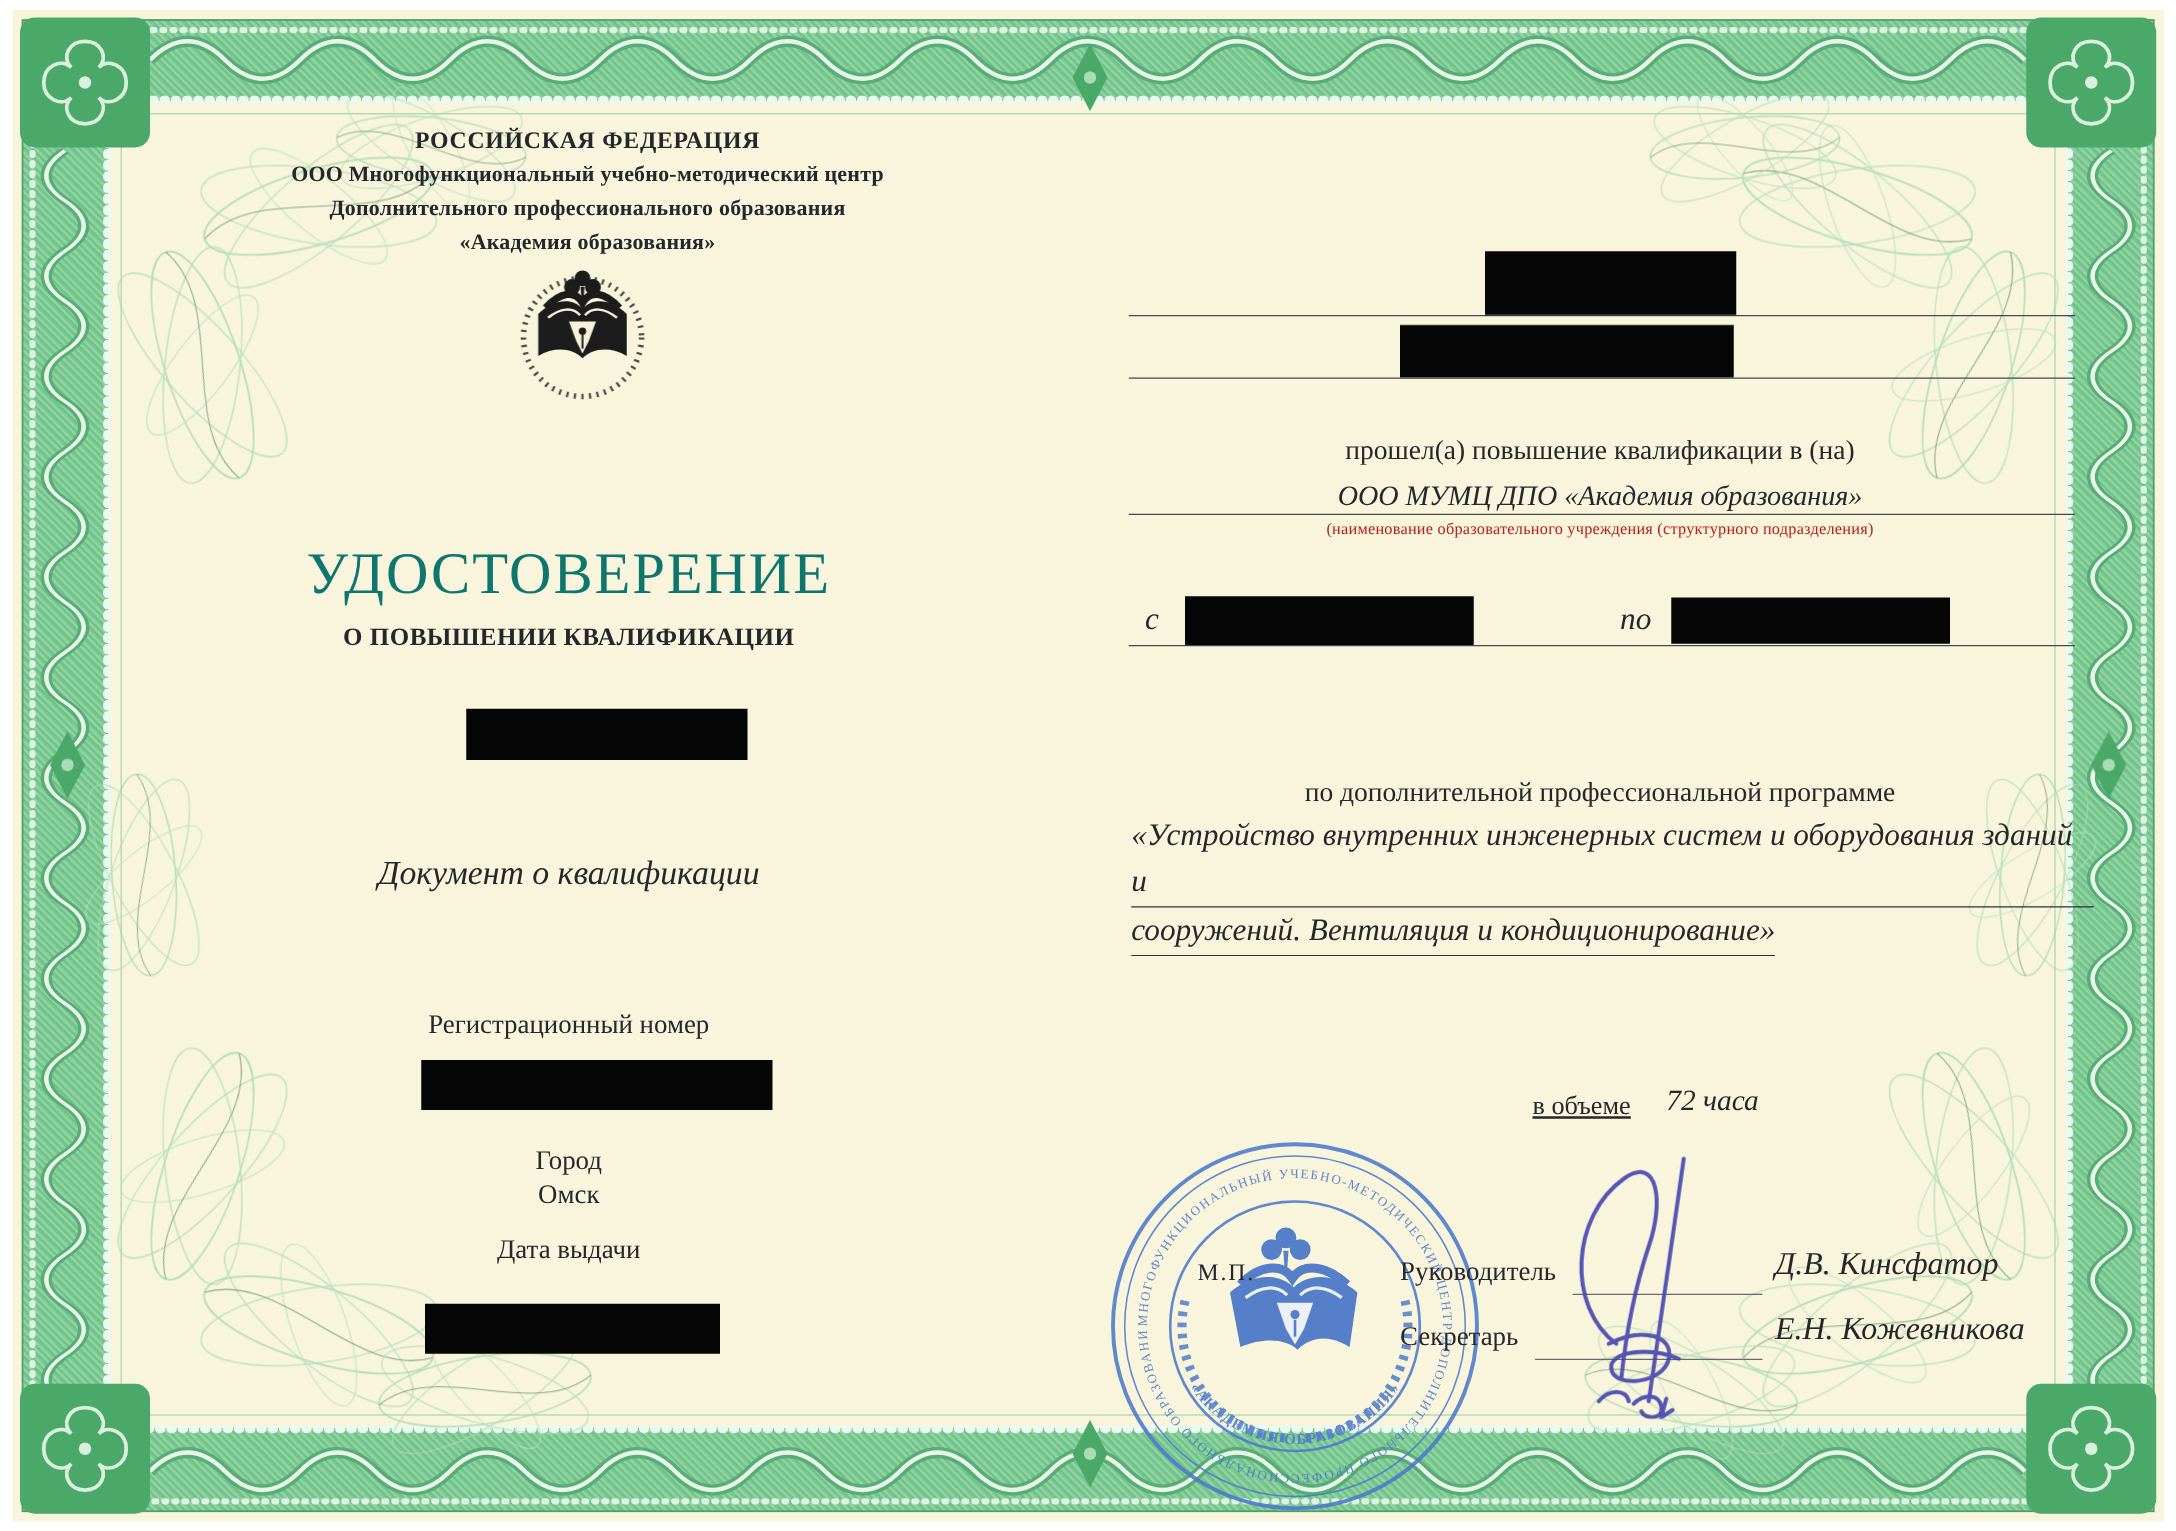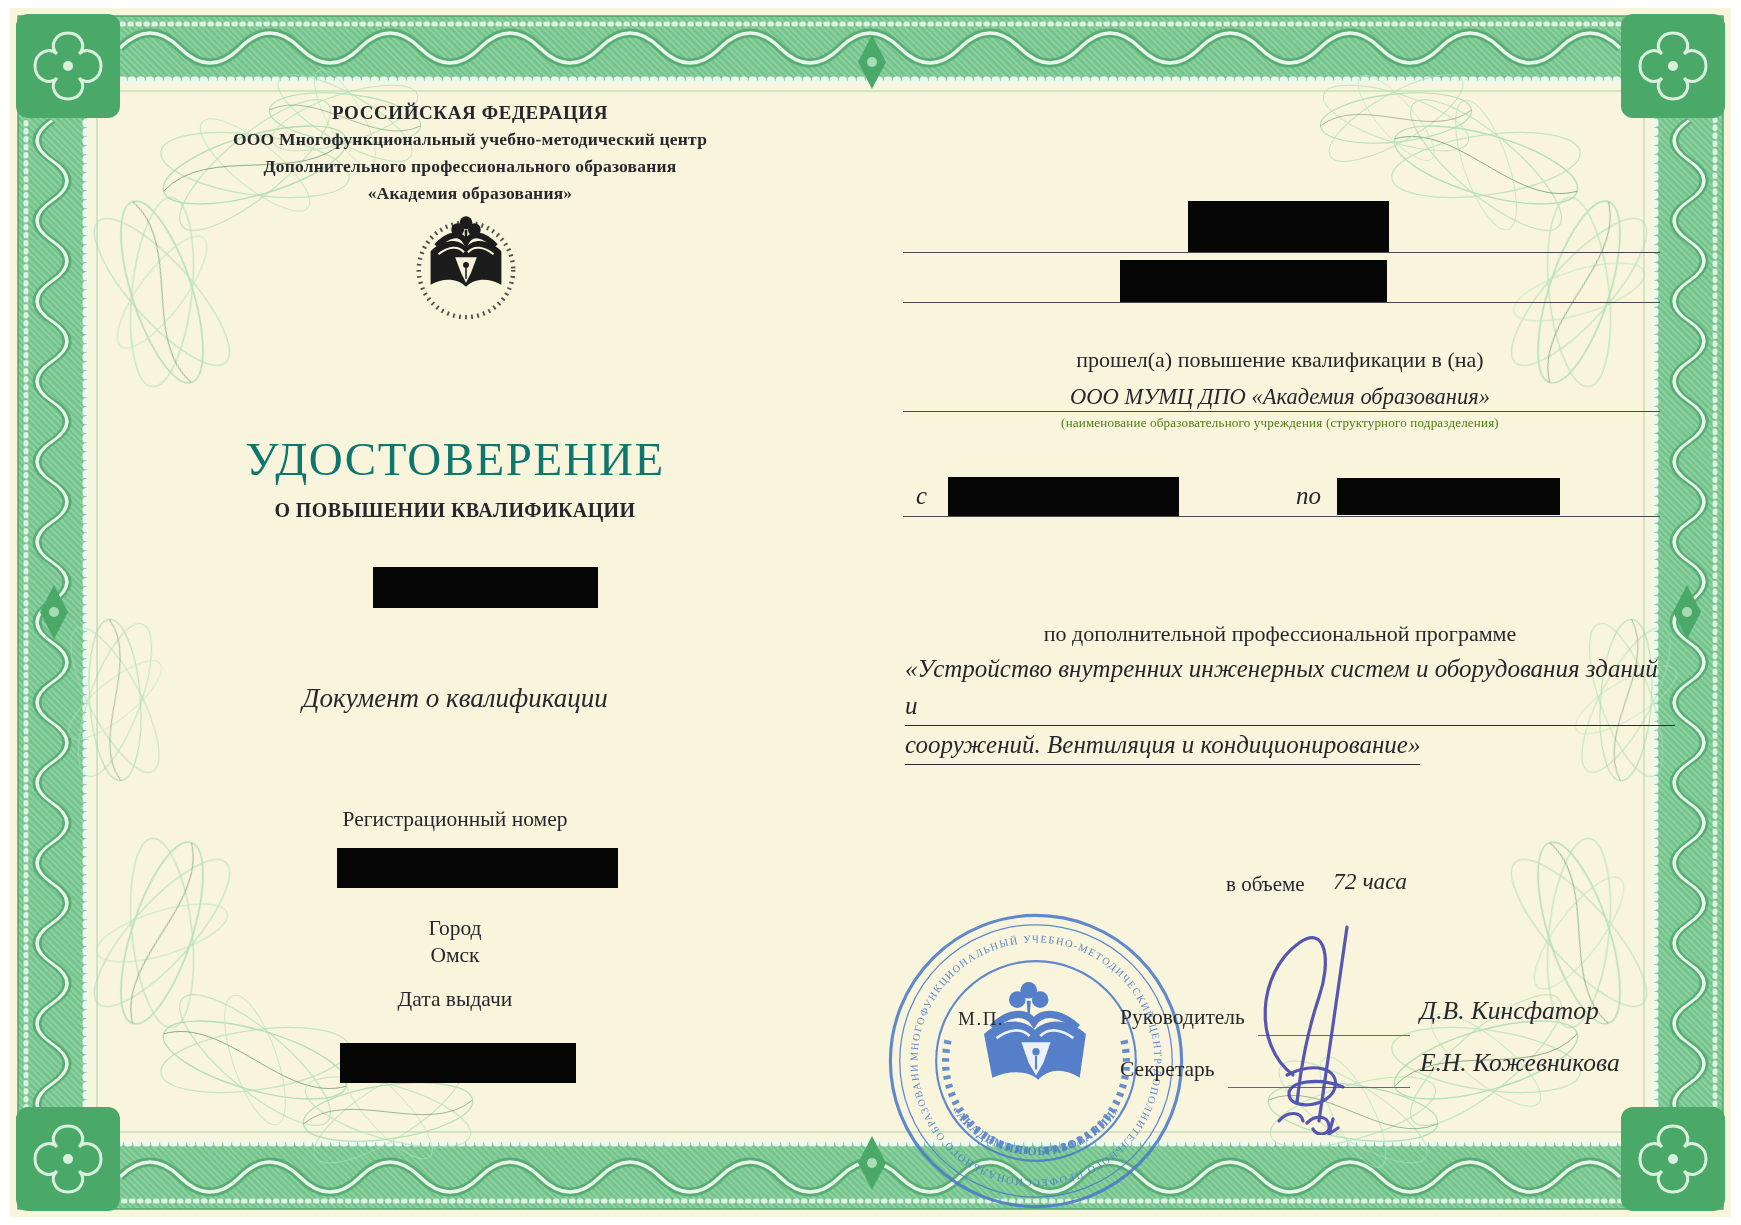--- a/index.html
+++ b/index.html
@@ -14,21 +14,21 @@
   .layer{position:absolute;left:0;top:0;z-index:1;}
   .border-art{position:absolute;left:0;top:0;z-index:0;}
   .hdr{font-size:17.5px;font-weight:bold;line-height:27px;letter-spacing:.2px;}
   .hdr .country{font-size:19px;letter-spacing:.6px;}
   .title{font-size:47px;font-weight:normal;letter-spacing:1.5px;color:#0f766e;}
   .subtitle{font-size:20px;font-weight:bold;letter-spacing:.4px;}
   .doc-type{font-size:27px;}
   .small-label{font-size:21.5px;}
   .redact{position:absolute;background:#060606;z-index:2;}
   .rule{position:absolute;border-top:1.4px solid #47474c;z-index:1;}
-  .caption{font-size:13px;color:#4d7c0f;letter-spacing:.2px;}
+  .caption{font-size:13px;color:#b91c1c;letter-spacing:.2px;}
   .stmt{font-size:21.5px;}
   .course{font-size:22px;}
   .inst{font-size:22.5px;}
   .prog-label{font-size:22px;}
   .prog-line{display:inline-block;font-style:italic;font-size:25px;line-height:37px;
     border-bottom:1.6px solid #2c2c33;padding-bottom:1px;}
   .sig-label{font-size:21.5px;}
   .sig-name{font-size:25.5px;font-style:italic;white-space:nowrap;}
   .mp{font-size:19px;letter-spacing:1.5px;}
   .vol-label{font-size:21px;}
@@ -180,21 +180,21 @@
   <div class="redact" style="left:1337px;top:478px;width:223px;height:37px;"></div>
   <div class="rule" style="left:903px;top:516px;width:757px;"></div>
 
   <div class="abs ctr prog-label layer" style="left:895px;top:621px;width:770px;">по дополнительной профессиональной программе</div>
 
   <div class="abs layer" style="left:905px;top:650px;width:770px;">
     <span class="prog-line">«Устройство внутренних инженерных систем и оборудования зданий и</span><br>
     <span class="prog-line">сооружений. Вентиляция и кондиционирование»</span>
   </div>
 
-  <div class="abs vol-label layer" style="left:1226px;top:872px;">в объеме</div>
+  <div class="abs vol-label layer" style="left:1226px;top:872px;text-decoration:underline;">в объеме</div>
   <div class="abs vol-value layer" style="left:1333px;top:868px;">72 часа</div>
 
   <svg class="abs layer" style="left:880px;top:905px;opacity:0.88;" width="312" height="312" viewBox="0 0 300 300">
     <defs>
       <path id="ringPath" d="M150,150 m-114,0 a114,114 0 1,1 228,0 a114,114 0 1,1 -228,0" fill="none"></path>
       <path id="innerArc" d="M62,183 A96,96 0 0 0 238,183" fill="none"></path>
     </defs>
     <g stroke="#4b79cc" fill="none">
       <circle cx="150" cy="150" r="140" stroke-width="3"></circle>
       <circle cx="150" cy="150" r="131" stroke-width="1.2"></circle>

